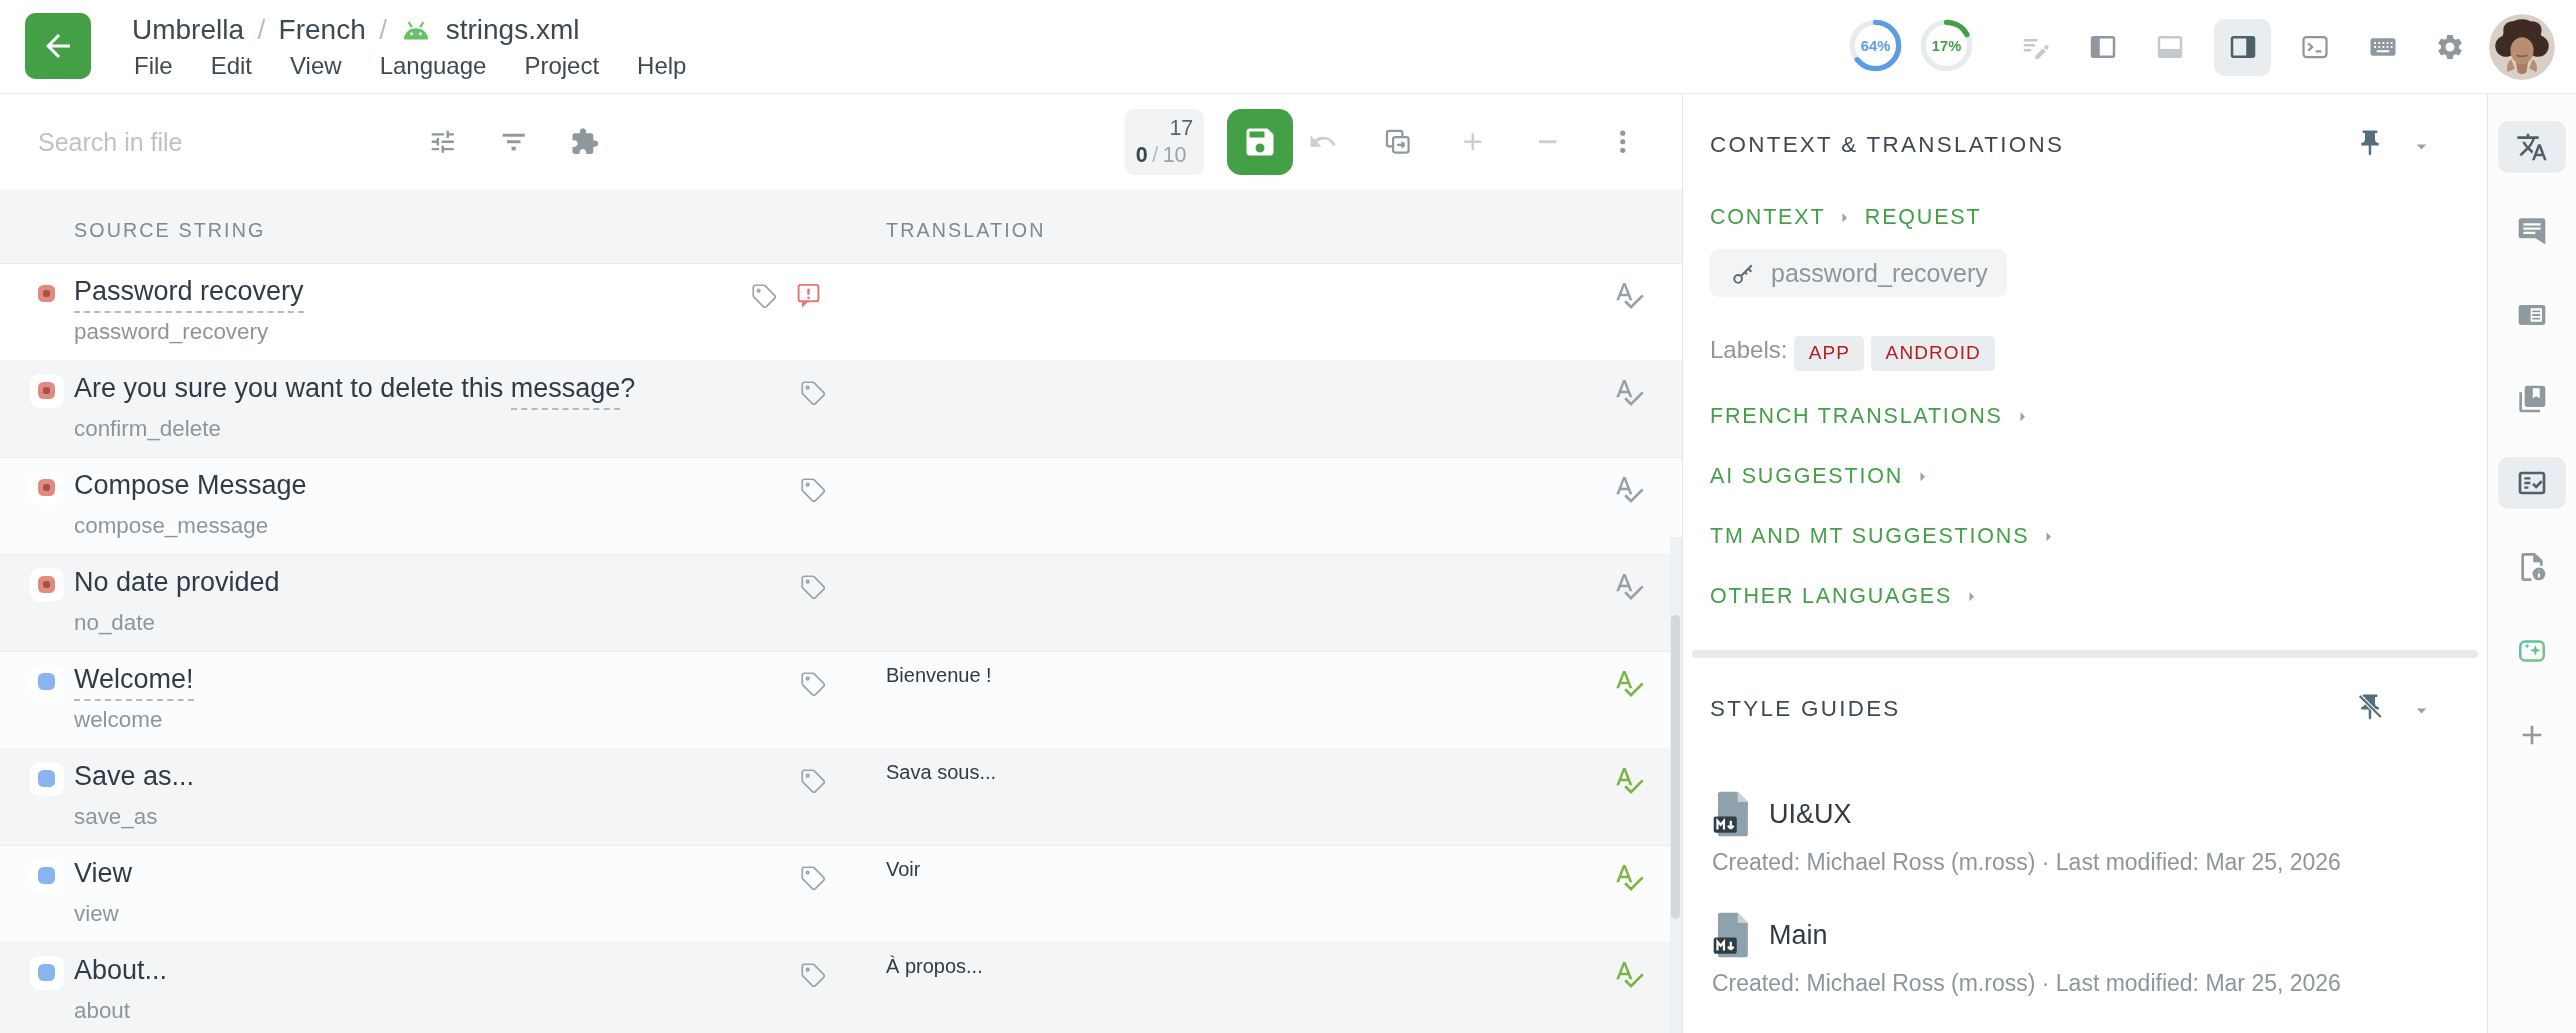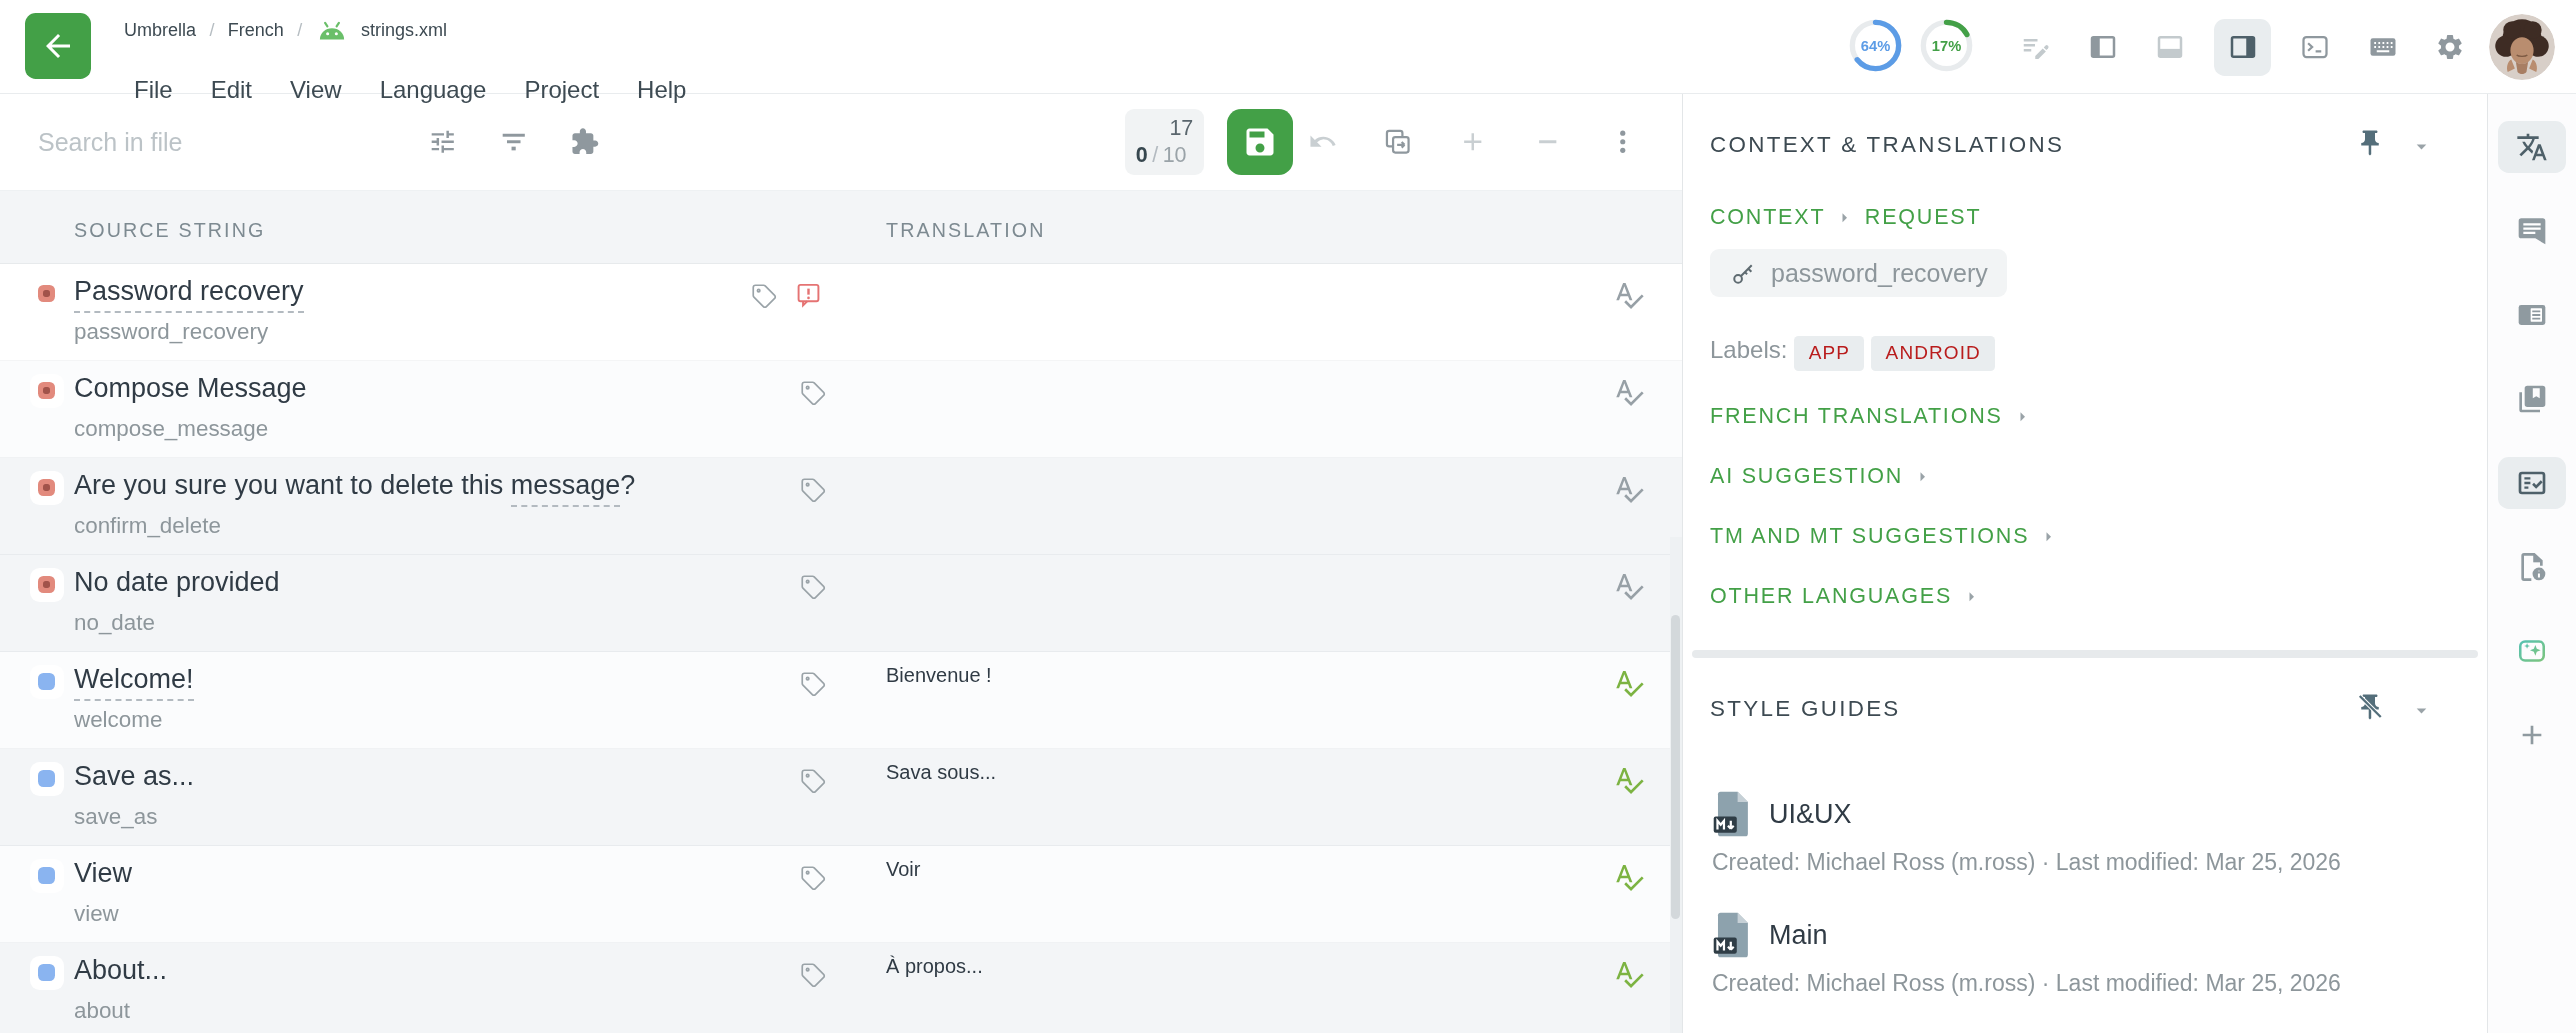--- a/index.html
+++ b/index.html
@@ -6,26 +6,26 @@
   html,body { width:2576px; height:1034px; overflow:hidden; background:#fff;
               font-family:"Liberation Sans", sans-serif; }
   .app { position:relative; width:2576px; height:1034px; background:#fff; }
 
   
   .topbar { position:absolute; left:0; top:0; width:2576px; height:94px; background:#fff;
             border-bottom:0.9px solid #e9ecee; z-index:10; }
   .back-btn { position:absolute; left:25px; top:13.4px; width:66px; height:66px; border-radius:10.7px;
               background:#43a047; color:#fff; display:flex; align-items:center; justify-content:center; border:none; }
   .back-btn .ic { width:36px; height:36px; }
-  .crumbs { position:absolute; left:124px; top:14.3px; height:32px; display:flex; align-items:center;
-            gap:13.4px; font-size:18px; color:#3d4a52; }
+  .crumbs { position:absolute; left:132px; top:14.3px; height:32px; display:flex; align-items:center;
+            gap:13.4px; font-size:28px; color:#3d4a52; }
   .crumbs .sep { color:#b6bdc2; }
   .crumbs .ic { width:32px; height:23px; }
   .menubar { position:absolute; left:134px; top:52px; display:flex; gap:38px; font-size:24px; color:#3d4a52; }
-  .menu-item { cursor:default;margin-top:24px; }
+  .menu-item { cursor:default; }
   .top-right { position:absolute; right:0; top:0; height:94px; display:flex; align-items:center; padding-right:21.5px; }
   .rings { display:flex; align-items:center; gap:14.3px; margin-right:36px; }
   .top-icons { display:flex; align-items:center; gap:19.7px; }
   .icon-btn { width:48px; height:48px; border-radius:10.7px; display:flex; align-items:center;
               justify-content:center; color:#8f989e; }
   .icon-btn .ic { width:30px; height:30px; }
   .icon-btn.muted { color:#c3cacd; }
   .icon-btn.active { background:#e9edef; color:#4e6069; width:57px; height:57px; }
   .avatar { width:66px; height:66px; border-radius:50%; overflow:hidden; margin-left:14.3px; flex:none; }
   .avatar svg { display:block; width:100%; height:100%; }
@@ -362,44 +362,44 @@
                 <path d="M12 6.3v5" stroke-width="2"></path>
                 <circle cx="12" cy="14" r="1.1" fill="currentColor" stroke="none"></circle>
               </svg>
             </span>
             <span class="ic acheck gray">
               <svg viewBox="0 0 24 24">
                 <path fill="currentColor" d="M12.45 16h2.09L9.43 3H7.57L2.46 16h2.09l1.12-3h5.64l1.14 3zm-6.02-5L8.5 5.48 10.57 11H6.43zm15.16.59-8.09 8.09L9.83 16l-1.41 1.41 5.09 5.09L23 13l-1.41-1.41z"></path>
               </svg>
             </span>
           </div>
-          <div class="row odd">
+          <div class="row even">
             <span class="chip">
               <span class="bullet red"></span>
             </span>
-            <div class="title"><span>Compose Message</span></div>
-            <div class="key">compose_message</div>
+            <div class="title"><span>Are you sure you want to delete this </span><span class="u">message</span><span>?</span></div>
+            <div class="key">confirm_delete</div>
             <span class="ic tag-ic" style="left: 800px;">
               <svg viewBox="0 0 24 24" fill="none" stroke="currentColor" stroke-width="1.5">
                 <path d="M12.6 2.6 21 11a1.9 1.9 0 0 1 0 2.7l-7.3 7.3a1.9 1.9 0 0 1-2.7 0L2.6 12.6A1.9 1.9 0 0 1 2 11.2V4a2 2 0 0 1 2-2h7.2c.5 0 1 .2 1.4.6z"></path>
                 <circle cx="6.8" cy="6.8" r="1.1"></circle>
               </svg>
             </span>
             <span class="ic acheck gray">
               <svg viewBox="0 0 24 24">
                 <path fill="currentColor" d="M12.45 16h2.09L9.43 3H7.57L2.46 16h2.09l1.12-3h5.64l1.14 3zm-6.02-5L8.5 5.48 10.57 11H6.43zm15.16.59-8.09 8.09L9.83 16l-1.41 1.41 5.09 5.09L23 13l-1.41-1.41z"></path>
               </svg>
             </span>
           </div>
-          <div class="row even">
+          <div class="row odd">
             <span class="chip">
               <span class="bullet red"></span>
             </span>
-            <div class="title"><span>Are you sure you want to delete this </span><span class="u">message</span><span>?</span></div>
-            <div class="key">confirm_delete</div>
+            <div class="title"><span>Compose Message</span></div>
+            <div class="key">compose_message</div>
             <span class="ic tag-ic" style="left: 800px;">
               <svg viewBox="0 0 24 24" fill="none" stroke="currentColor" stroke-width="1.5">
                 <path d="M12.6 2.6 21 11a1.9 1.9 0 0 1 0 2.7l-7.3 7.3a1.9 1.9 0 0 1-2.7 0L2.6 12.6A1.9 1.9 0 0 1 2 11.2V4a2 2 0 0 1 2-2h7.2c.5 0 1 .2 1.4.6z"></path>
                 <circle cx="6.8" cy="6.8" r="1.1"></circle>
               </svg>
             </span>
             <span class="ic acheck gray">
               <svg viewBox="0 0 24 24">
                 <path fill="currentColor" d="M12.45 16h2.09L9.43 3H7.57L2.46 16h2.09l1.12-3h5.64l1.14 3zm-6.02-5L8.5 5.48 10.57 11H6.43zm15.16.59-8.09 8.09L9.83 16l-1.41 1.41 5.09 5.09L23 13l-1.41-1.41z"></path>
               </svg>

